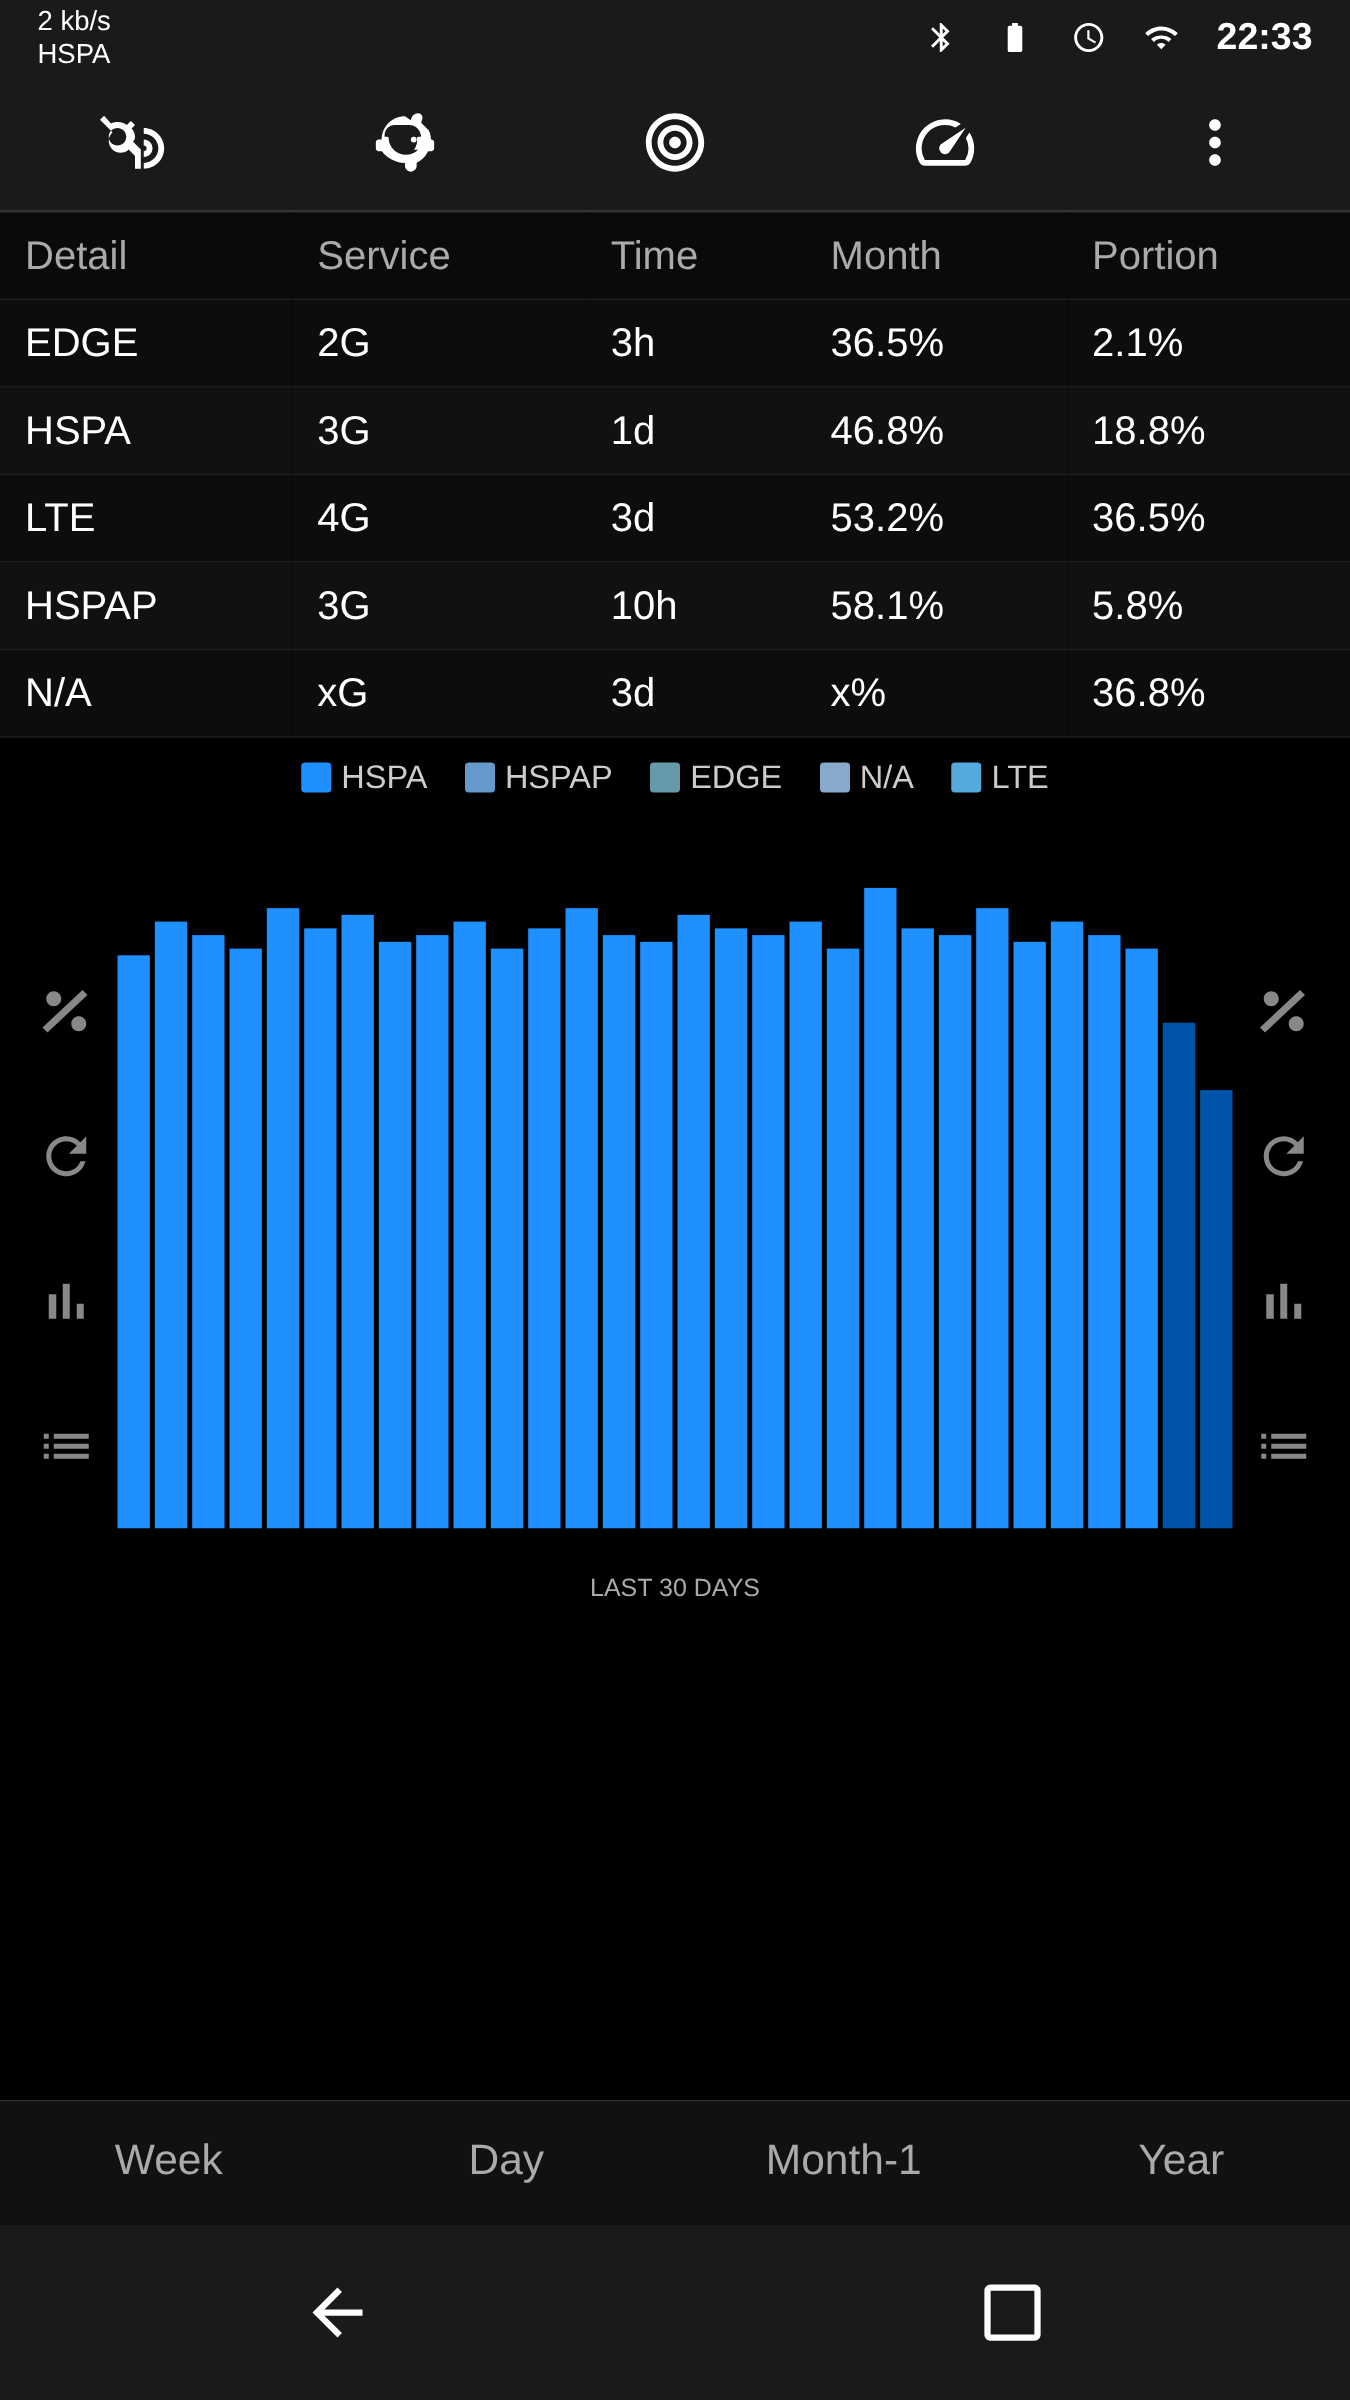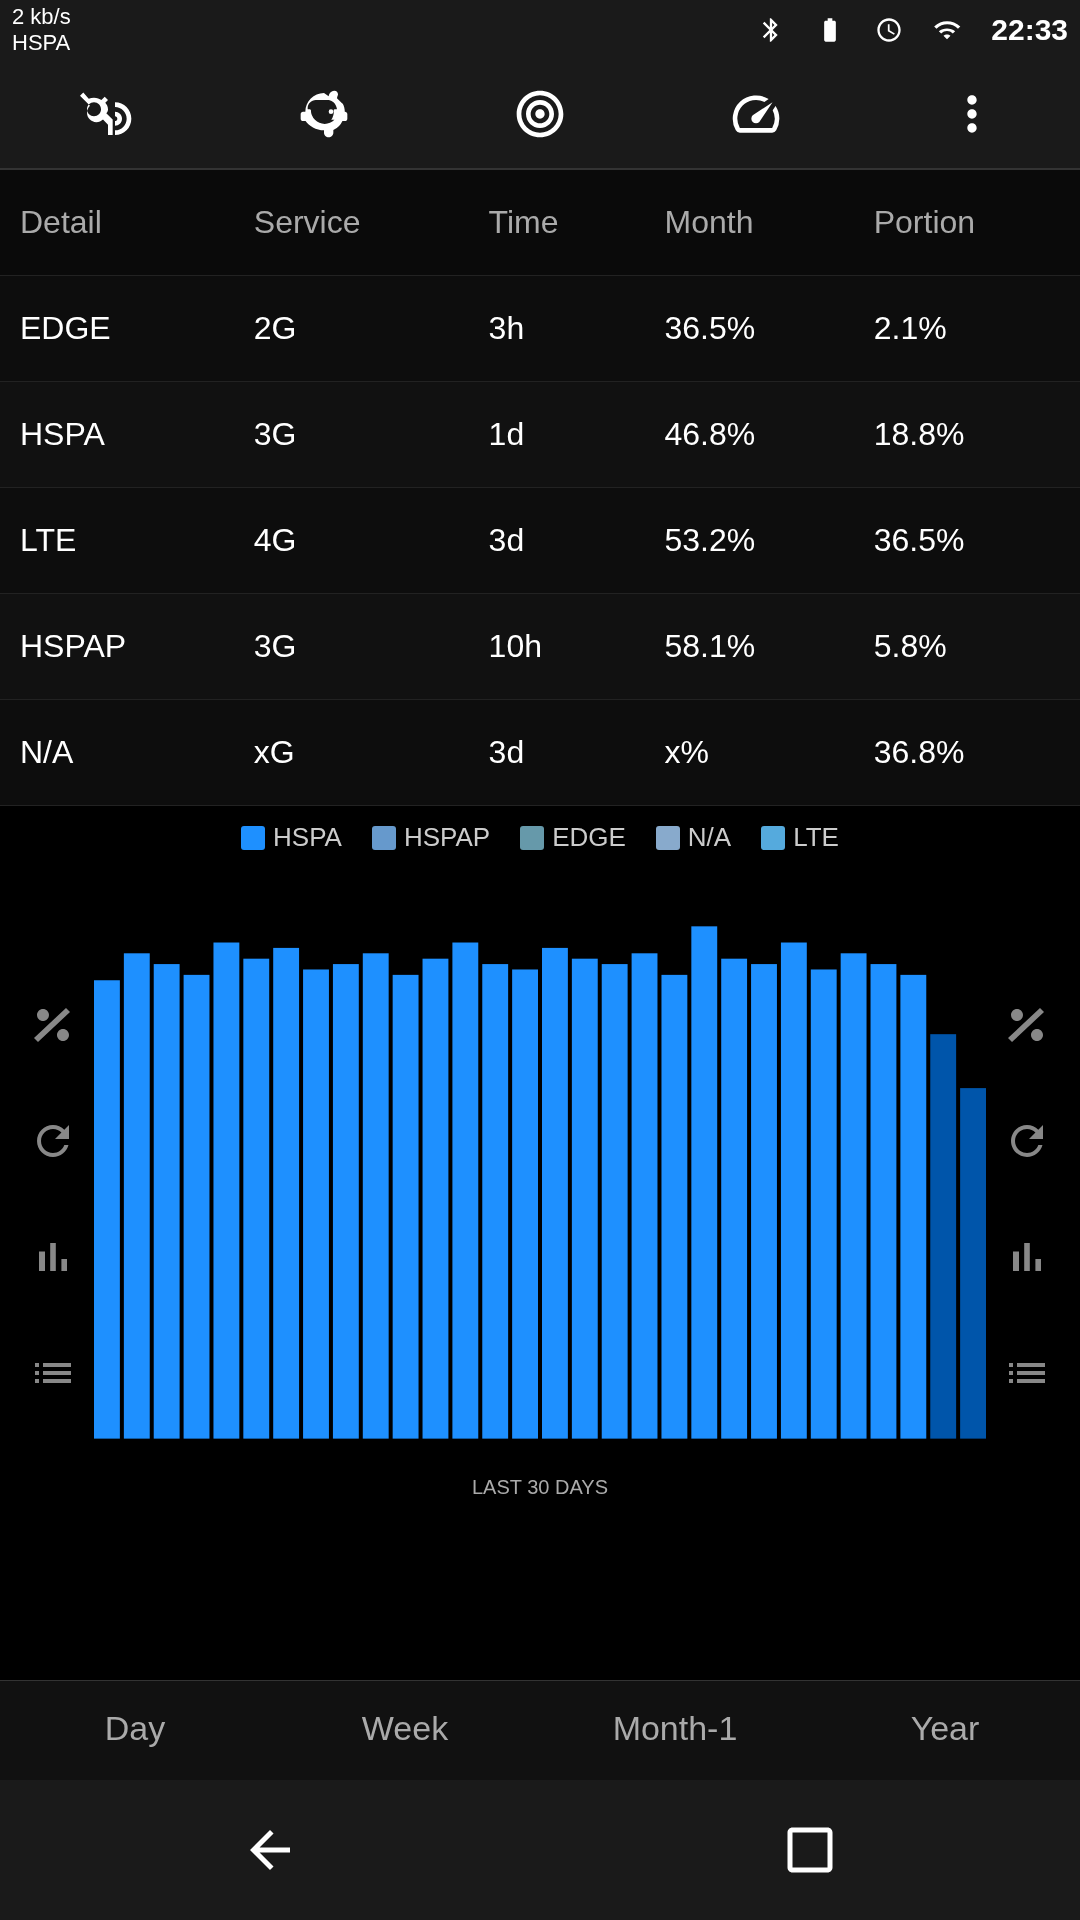--- a/index.html
+++ b/index.html
@@ -13,21 +13,21 @@
       position: relative;
     }
 
     
     .status-bar {
       height: 60px;
       background: #1a1a1a;
       display: flex;
       align-items: center;
       justify-content: space-between;
-      padding: 0 12px;
+      padding: 0 30px;
       font-size: 28px;
     }
     .status-left { display: flex; flex-direction: column; line-height: 1.2; }
     .status-left span { font-size: 22px; color: #fff; }
     .status-right { display: flex; align-items: center; gap: 29px; font-size: 26px; }
 
     
     .toolbar {
       height: 110px;
       background: #1a1a1a;
@@ -45,21 +45,21 @@
       cursor: pointer;
     }
     .toolbar-btn svg { width: 56px; height: 56px; fill: #fff; }
 
     
     .data-table {
       width: 100%;
       border-collapse: collapse;
     }
     .data-table th, .data-table td {
-      padding: 34px 20px;
+      padding: 16px 20px;
       text-align: left;
       font-size: 32px;
       border-bottom: 1px solid #222;
     }
     .data-table th {
       color: #aaa;
       font-weight: normal;
       background: #0a0a0a;
     }
     .data-table td { color: #fff; }
@@ -410,22 +410,22 @@
           <rect x="810.4" y="82.80000000000001" width="25.866666666666667" height="447.2" fill="#1E90FF"></rect>
           <rect x="840.2666666666667" y="140" width="25.866666666666667" height="390" fill="#0055AA"></rect>
           <rect x="870.1333333333333" y="192" width="25.866666666666667" height="338" fill="#0055AA"></rect>
         </svg>
     </div>
     <div class="chart-label">LAST 30 DAYS</div>
   </div>
 </div>
 
 <div class="bottom-tabs" id="tabs-container">
-<div class="tab">Day</div>
-    <div class="tab">Week</div>
+<div class="tab">Week</div>
+    <div class="tab">Day</div>
     <div class="tab">Month-1</div>
     <div class="tab">Year</div>
   </div>
 
 <div class="nav-bar">
   <div class="nav-btn">
     <svg viewBox="0 0 24 24">
         <path d="M20 11H7.83l5.59-5.59L12 4l-8 8 8 8 1.41-1.41L7.83 13H20v-2z"></path>
       </svg>
   </div>

